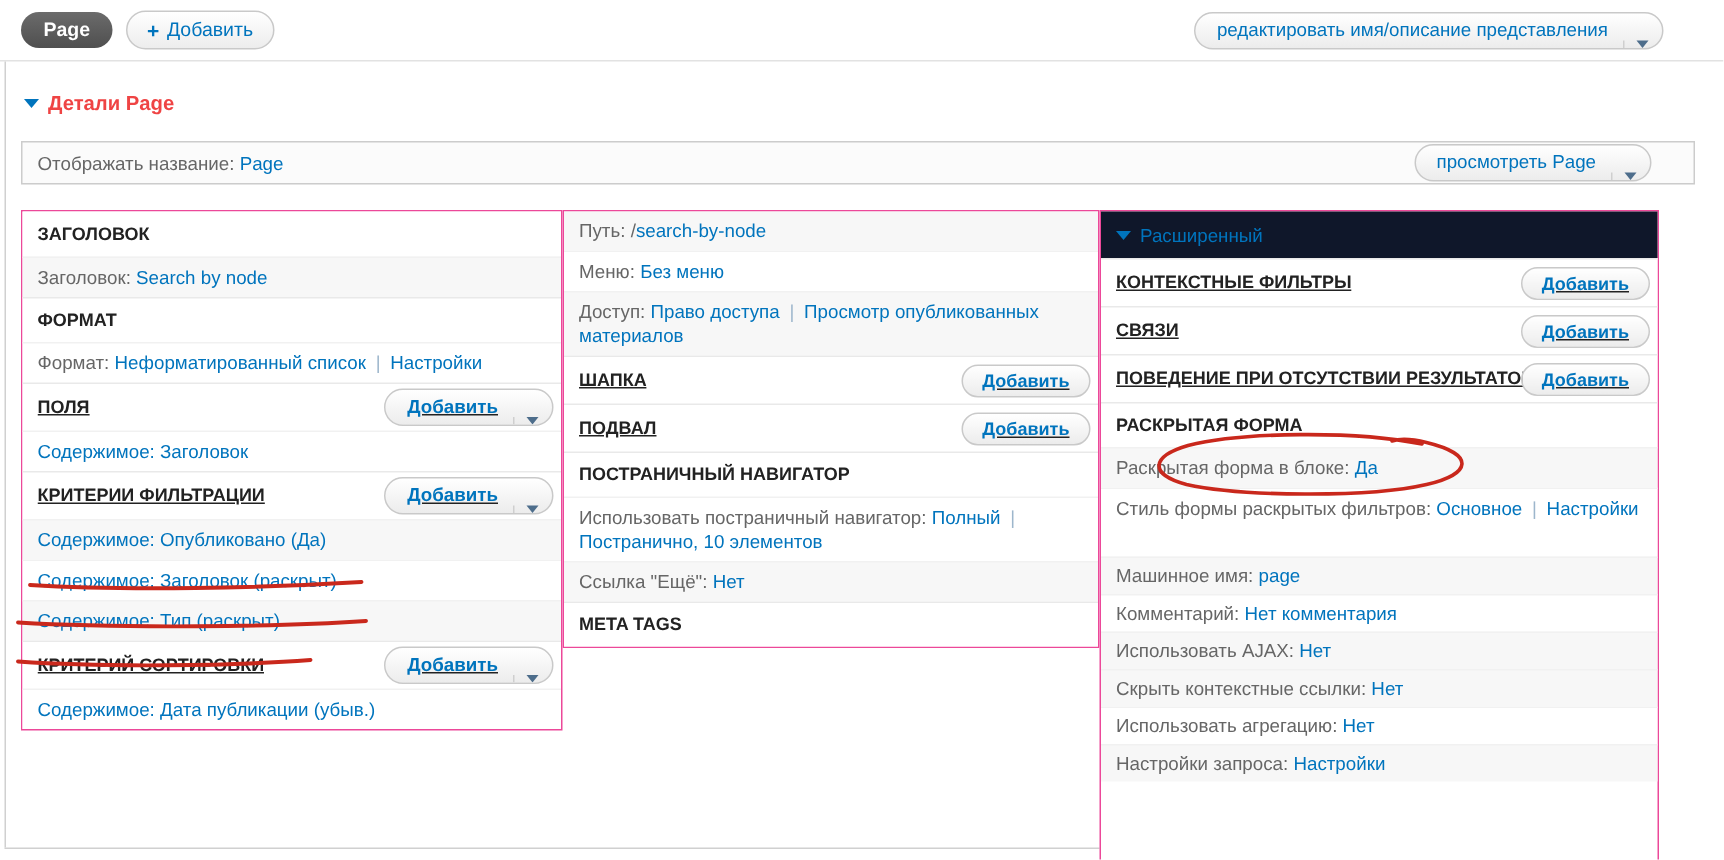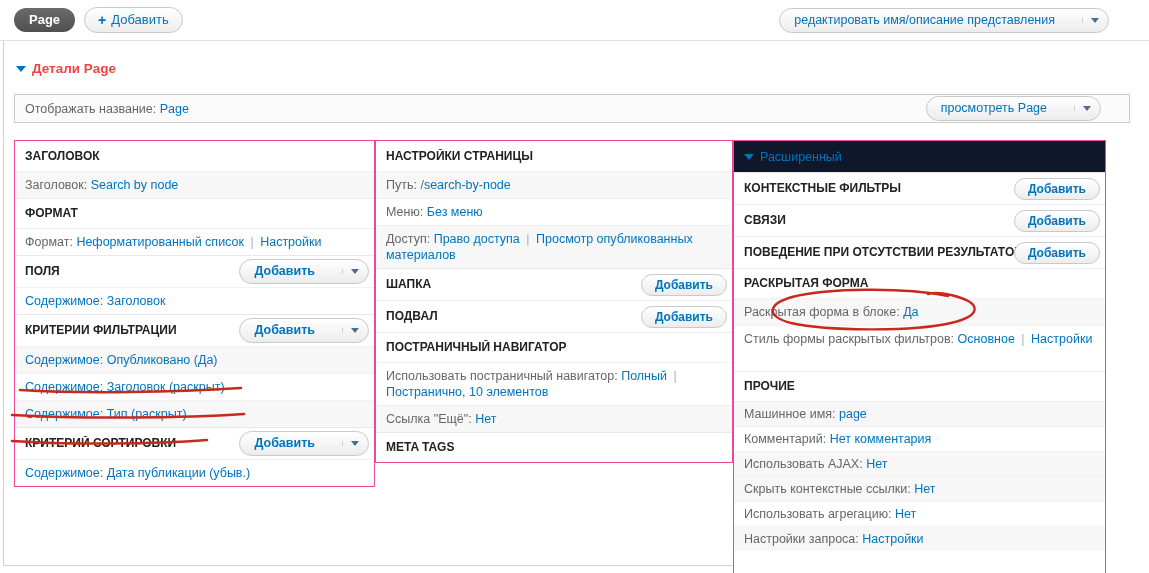--- a/index.html
+++ b/index.html
@@ -22,22 +22,22 @@
   }
   .add-display-btn{
     margin-left:9px;display:inline-flex;align-items:center;gap:5px;
     border:1px solid #c9c9c9;border-radius:14px;background:linear-gradient(#fff,#ededed);
     color:#0074bd;font-size:13px;padding:5px 13px;line-height:14px;cursor:pointer;
   }
   .plus-glyph{font-weight:bold;font-size:14px;line-height:12px;}
   .topbar-right{margin-left:auto;}
   
   .dropbtn{
-    display:inline-flex;align-items:center;border:1px solid #c9c9c9;border-radius:14px;
-    background:linear-gradient(#fff,#ececec);overflow:hidden;cursor:pointer;gap:17px;
+    display:inline-flex;align-items:flex-end;border:1px solid #c9c9c9;border-radius:14px;
+    background:linear-gradient(#fff,#ececec);overflow:hidden;cursor:pointer;
   }
   .dropbtn .main{
     color:#0074bd;font-size:12.5px;padding:4px 10px 4px 14px;line-height:15px;white-space:nowrap;
   }
   .dropbtn .arrow-seg{
     border-left:1px solid #cfcfcf;display:flex;align-items:center;padding:0 9px 0 8px;
   }
   .tri-down{
     width:0;height:0;border-left:4px solid transparent;border-right:4px solid transparent;
     border-top:5px solid #4d6d8b;
@@ -72,21 +72,21 @@
     box-sizing:border-box;border:1px solid #ec4899;background:#fff;
   }
   .col-left{width:361px;margin-right:14px;}
   .col-mid{width:358px;margin-right:10px;}
   .col-right{width:373px;height:470px;}
   .sec-header{
     display:flex;align-items:center;box-sizing:border-box;
     padding:7px 10px;border-top:1px solid #e9e9e9;background:#fff;
     font-weight:bold;font-size:12px;color:#222;height:30px;line-height:15px;
   }
-  .sec-header.with-btn{height:32px;padding:5px 5px 5px 10px;}
+  .sec-header.with-btn{height:32px;padding:5px 5px 5px 10px;text-decoration:underline;}
   .sec-header .htext{white-space:nowrap;overflow:hidden;}
   .sec-header .hbtn{margin-left:auto;flex-shrink:0;}
   .col > div:first-child{border-top:none;}
   .row{
     box-sizing:border-box;padding:5px 10px;border-top:1px solid #f1f1f1;
     line-height:16px;min-height:26px;background:#fff;
   }
   .row.alt{background:#f7f7f7;}
   .col-right .row{padding:4px 10px;min-height:24px;}
   .col-right .row.tall{padding:5px 10px;min-height:46px;}
@@ -201,23 +201,20 @@
             <span class="tri-down"></span>
           </span>
       </span>
     </div>
     <div class="row">
       <a>Содержимое: Дата публикации (убыв.)</a>
     </div>
   </div>
 
   <div class="col col-mid">
-    <div class="sec-header">
-      <span class="htext">НАСТРОЙКИ СТРАНИЦЫ</span>
-    </div>
     <div class="row alt">
       <span class="lbl">Путь:</span>
       <span class="lbl">/</span><a>search-by-node</a>
     </div>
     <div class="row">
       <span class="lbl">Меню:</span>
       <a>Без меню</a>
     </div>
     <div class="row alt">
       <span class="lbl">Доступ:</span>
@@ -273,23 +270,20 @@
     </div>
     <div class="row alt" style="min-height:26px;padding:5px 10px;">
       <span class="lbl">Раскрытая форма в блоке:</span>
       <a>Да</a>
     </div>
     <div class="row tall">
       <span class="lbl">Стиль формы раскрытых фильтров:</span>
       <a>Основное</a>
       <span class="pipe">|</span>
       <a>Настройки</a>
-    </div>
-    <div class="sec-header">
-      <span class="htext">ПРОЧИЕ</span>
     </div>
     <div class="row alt">
       <span class="lbl">Машинное имя:</span>
       <a>page</a>
     </div>
     <div class="row">
       <span class="lbl">Комментарий:</span>
       <a>Нет комментария</a>
     </div>
     <div class="row alt">

